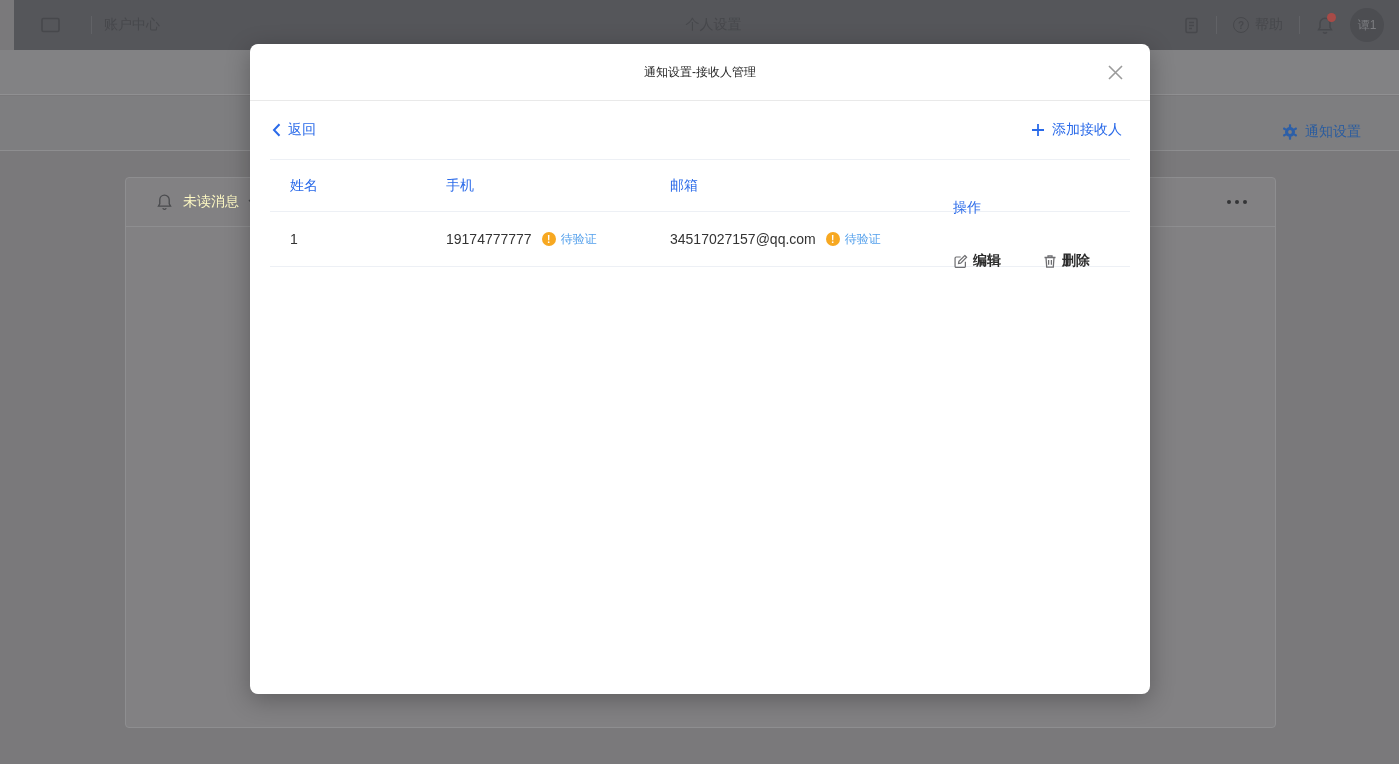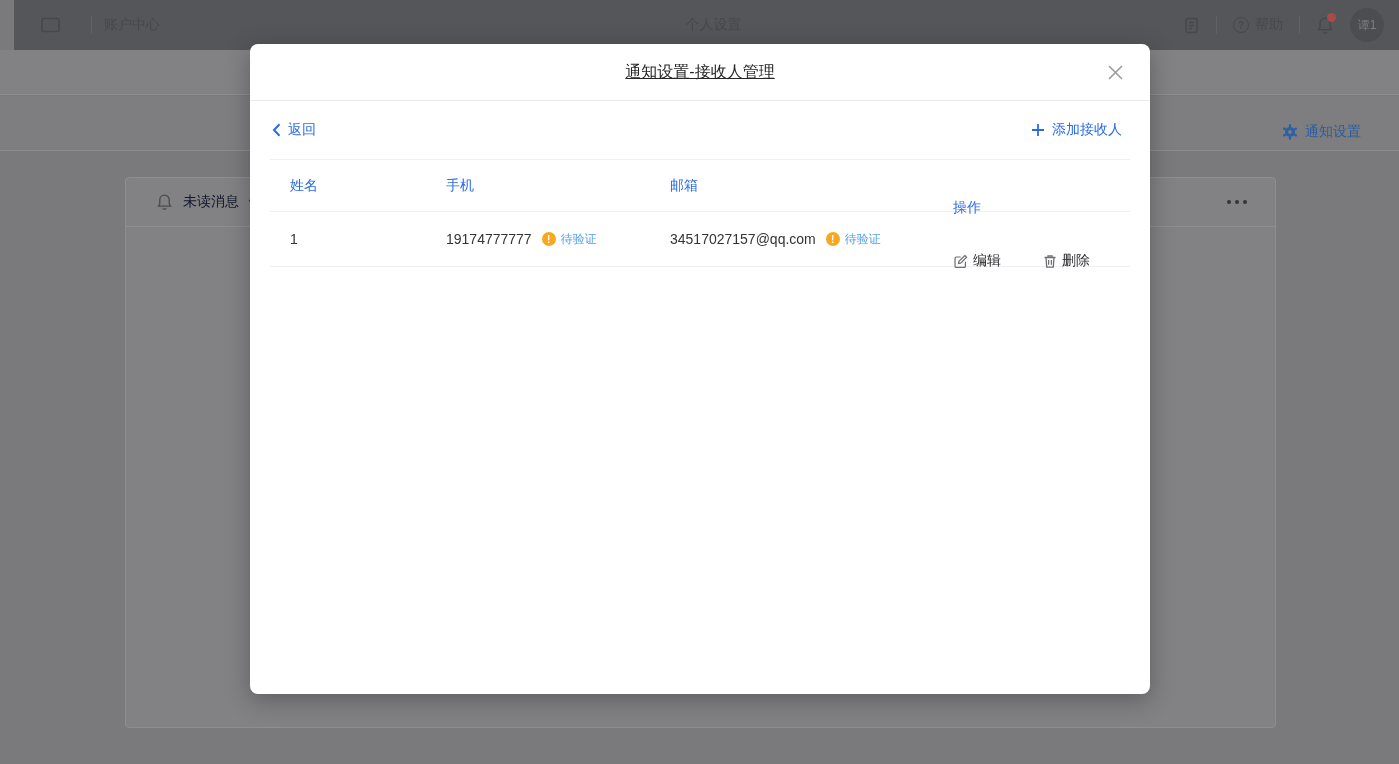--- a/index.html
+++ b/index.html
@@ -24,48 +24,48 @@
 
   .band1 { position:absolute; left:0; top:50px; width:1399px; height:45px; background:#828284; border-bottom:1px solid #909092; }
   .band2 { position:absolute; left:0; top:96px; width:1399px; height:55px; background:#7e7e80; border-bottom:1px solid #8e8e90; }
   .bg-close { position:absolute; right:21px; top:58px; width:24px; height:24px; display:flex; align-items:center; justify-content:center; }
   .notif-btn { position:absolute; right:38px; top:8px; height:55px; display:flex; align-items:center; gap:7px;
                color:#2c5d9e; font-size:14px; }
 
   .content-card { position:absolute; left:125px; top:177px; width:1151px; height:551px; background:#828183;
                   border:1px solid #8e8e90; border-radius:4px; }
   .card-header { height:49px; border-bottom:1px solid #8e8e90; display:flex; align-items:center; padding:0 28px 0 30px; }
-  .card-header .label { font-size:14px; color:#0f172a; margin:0 9px 0 10px; }
+  .card-header .label { font-size:14px; color:#fef9c3; margin:0 9px 0 10px; }
   .more-dots { margin-left:auto; display:flex; gap:4px; }
   .more-dots i { width:4px; height:4px; border-radius:50%; background:#343537; }
 
   
   .modal { position:absolute; left:250px; top:44px; width:900px; height:650px; background:#ffffff;
            border-radius:8px; box-shadow:0 6px 24px rgba(0,0,0,0.28); }
   .modal-header { position:relative; height:57px; border-bottom:1px solid #e9e9e9;
                   display:flex; align-items:center; justify-content:center; }
-  .modal-title { font-size:16px; color:#262626;text-decoration:underline; }
+  .modal-title { font-size:12px; color:#262626; }
   .modal-close { position:absolute; right:24px; top:17px; width:22px; height:22px; display:flex; align-items:center; justify-content:center; cursor:pointer; }
 
   .modal-toolbar { height:58px; display:flex; align-items:center; justify-content:space-between; padding:0 28px 0 22px; }
   .link-blue { display:flex; align-items:center; gap:7px; color:#2a6ae9; font-size:14px; cursor:pointer; }
 
   .recipients-table { margin:0 20px; }
   .t-row { display:flex; align-items:center; }
   .t-head { height:53px; border-top:1px solid #edf0f5; border-bottom:1px solid #edf0f5;text-align:right; }
   .t-head .cell { color:#2a6ae9; font-size:14px; }
   .t-body-row { height:55px; border-bottom:1px solid #edf0f5; }
   .cell { padding-left:20px; display:flex; align-items:center; font-size:14px; color:#333; }
   .c1 { width:156px; } .c2 { width:224px; } .c3 { width:283px; } .c4 { flex:1;margin-top:44px; }
   .warn-badge { width:14px; height:14px; border-radius:50%; background:#f7a821; color:#fff;
                 display:inline-flex; align-items:center; justify-content:center;
                 font-size:10px; font-weight:bold; margin:0 5px 0 10px; flex:0 0 auto; }
   .warn-badge::before { content:"!"; }
   .status-link { font-size:12px; color:#54a0ec; cursor:pointer; }
-  .action-btn { display:inline-flex; align-items:center; gap:5px; color:#2b2b2b; font-size:14px; cursor:pointer; }
+  .action-btn { display:inline-flex; align-items:center; gap:5px; color:#2b2b2b; font-size:14px; cursor:pointer;font-weight:bold; }
   .action-btn + .action-btn { margin-left:42px; }
 
   svg { display:block; }
 </style>
 </head>
 <body>
 
 <div class="topbar">
   <div class="tb-left">
     <span>

